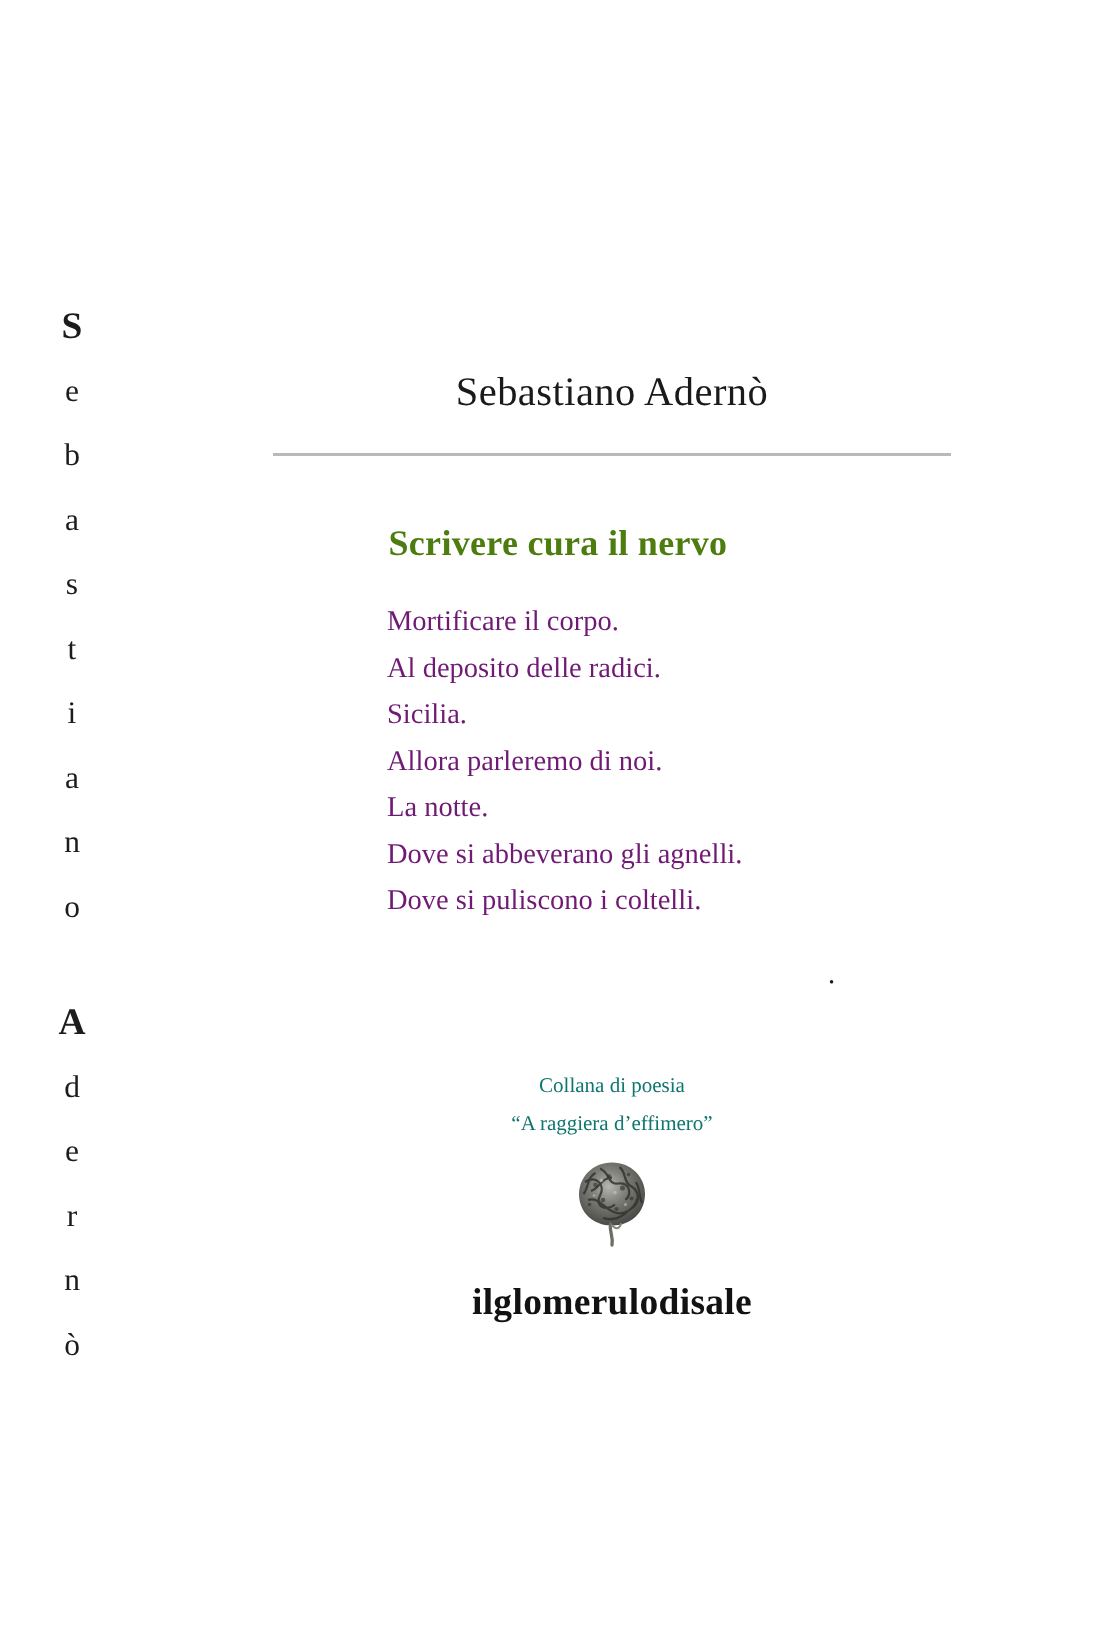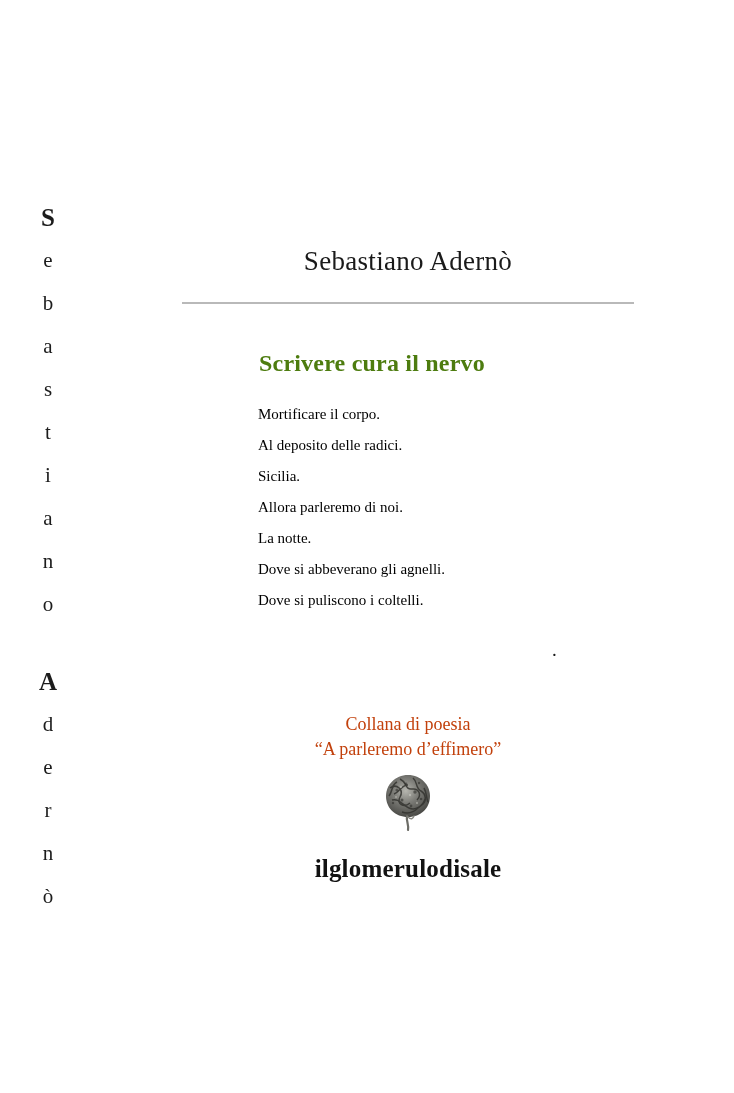--- a/index.html
+++ b/index.html
@@ -87,45 +87,45 @@
     letter-spacing: 0.2px;
     color: #4d7c0f;
   }
 
   .poem-body {
     margin-top: 22px;
     margin-left: 76px;
   }
 
   .poem-line {
-    font-size: 15px;
+    font-size: 19px;
     line-height: 31px;
-    color: #000000;
+    color: #701a75;
     white-space: pre;
     font-family: Liberation Serif, serif;
   }
 
   .stray-mark {
     margin-top: 24px;
     margin-left: 370px;
     font-size: 19px;
     line-height: 20px;
     color: #1a1a1a;
   }
 
   
   .colophon {
     margin-top: 52px;
     text-align: center;
   }
 
   .colophon-line {
-    font-size: 18px;
+    font-size: 14px;
     line-height: 25px;
-    color: #c2410c;
+    color: #0f766e;
   }
 
   .logo-wrap {
     margin-top: 8px;
     display: flex;
     justify-content: center;
   }
 
   .imprint {
     margin-top: 23px;
@@ -182,21 +182,21 @@
       <div class="poem-line">La notte.</div>
       <div class="poem-line">Dove si abbeverano gli agnelli.</div>
       <div class="poem-line">Dove si puliscono i coltelli.</div>
     </div>
 
     <div class="stray-mark">.</div>
 
     <div class="colophon">
 
       <div class="colophon-line">Collana di poesia</div>
-      <div class="colophon-line">“A parleremo d’effimero”</div>
+      <div class="colophon-line">“A raggiera d’effimero”</div>
 
       <div class="logo-wrap">
         <svg width="56" height="62" viewBox="0 0 56 62">
           <defs>
             <radialGradient id="glomBody" cx="45%" cy="38%" r="62%">
               <stop offset="0%" stop-color="#b6b6af"></stop>
               <stop offset="45%" stop-color="#7d7d78"></stop>
               <stop offset="100%" stop-color="#4a4a46"></stop>
             </radialGradient>
             <clipPath id="glomClip">

